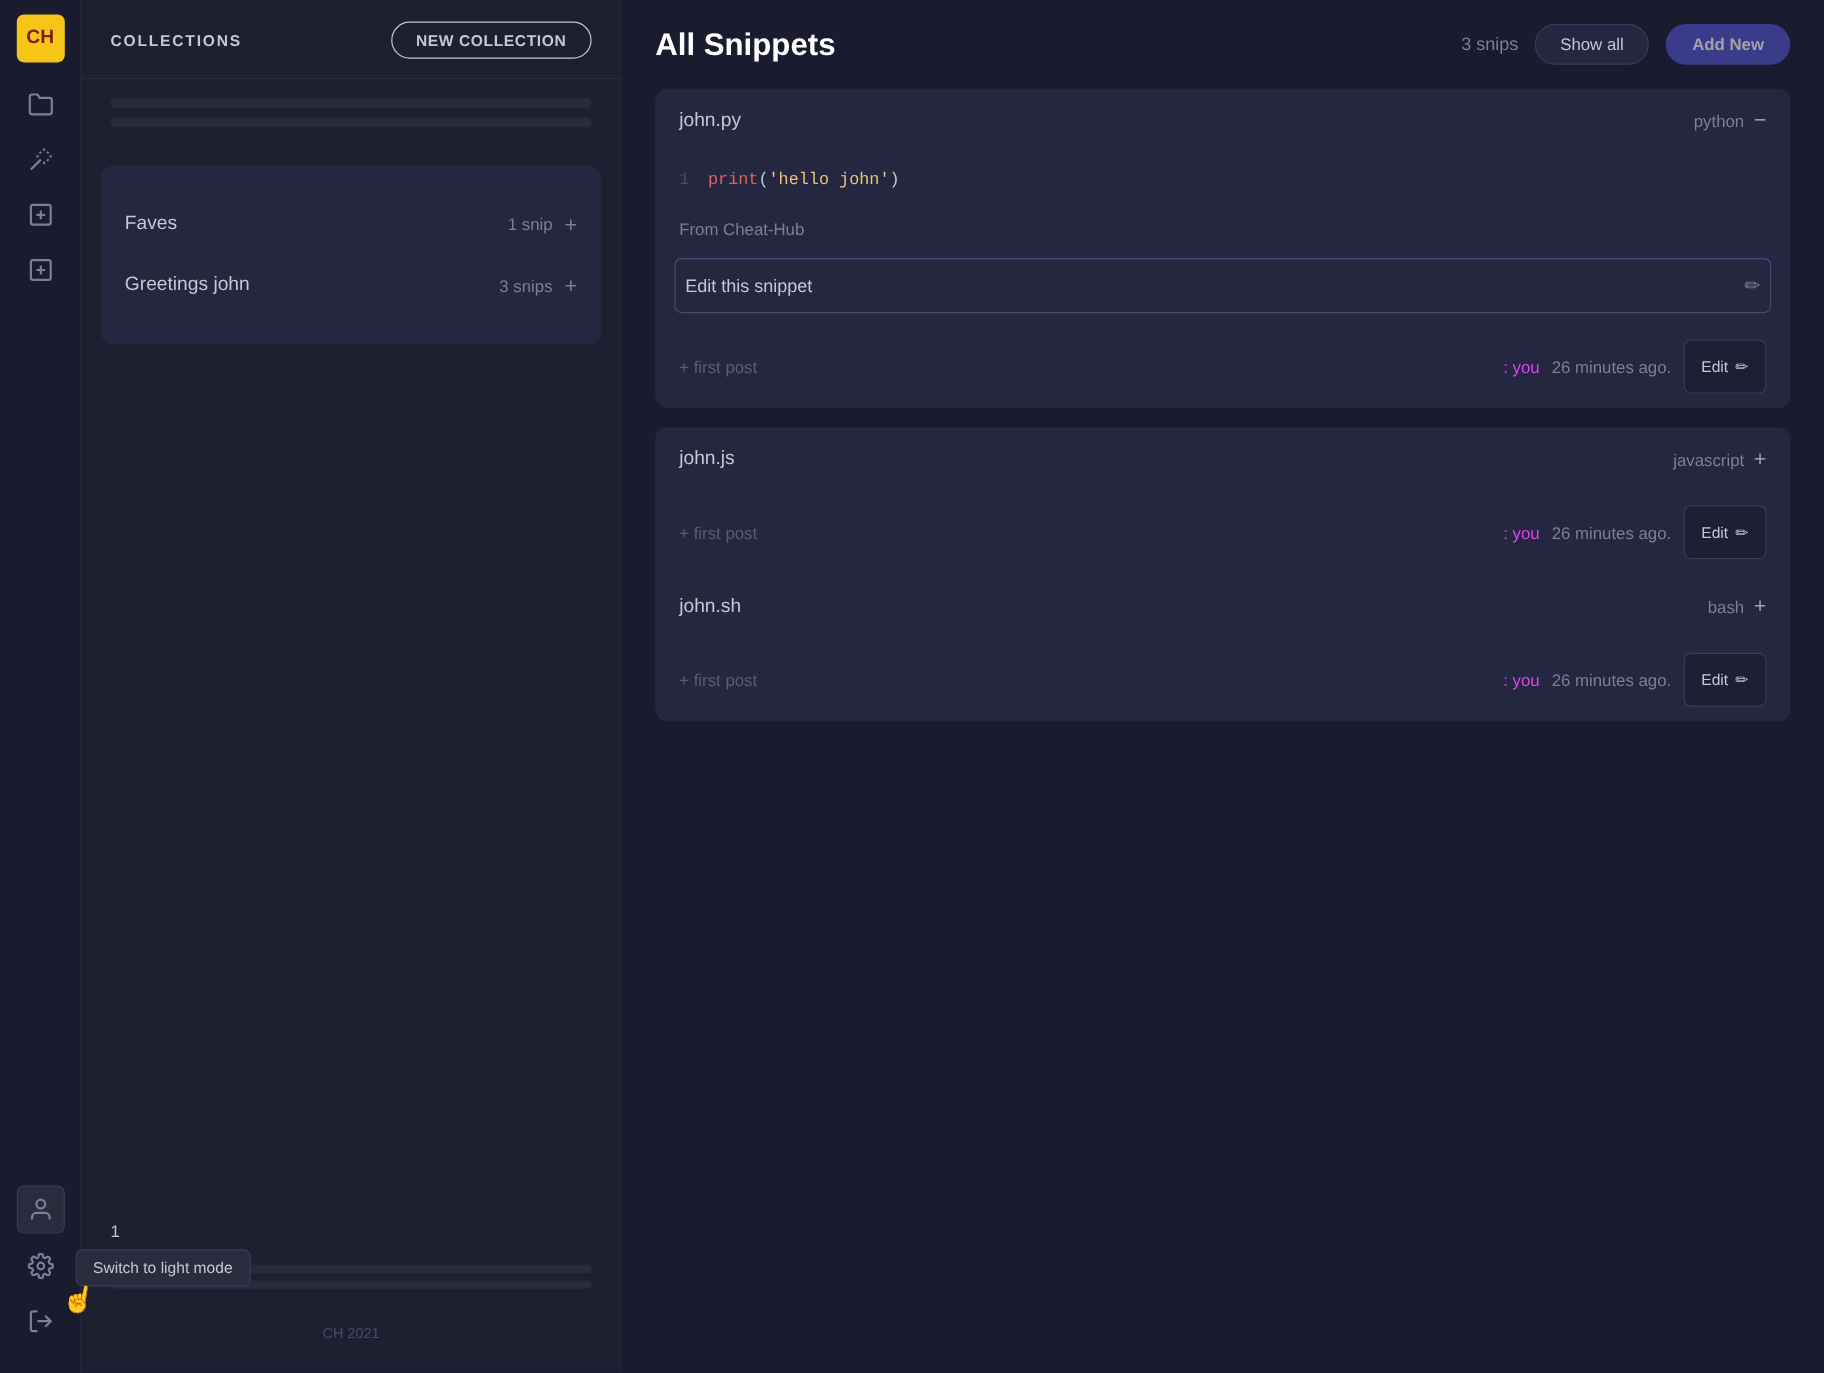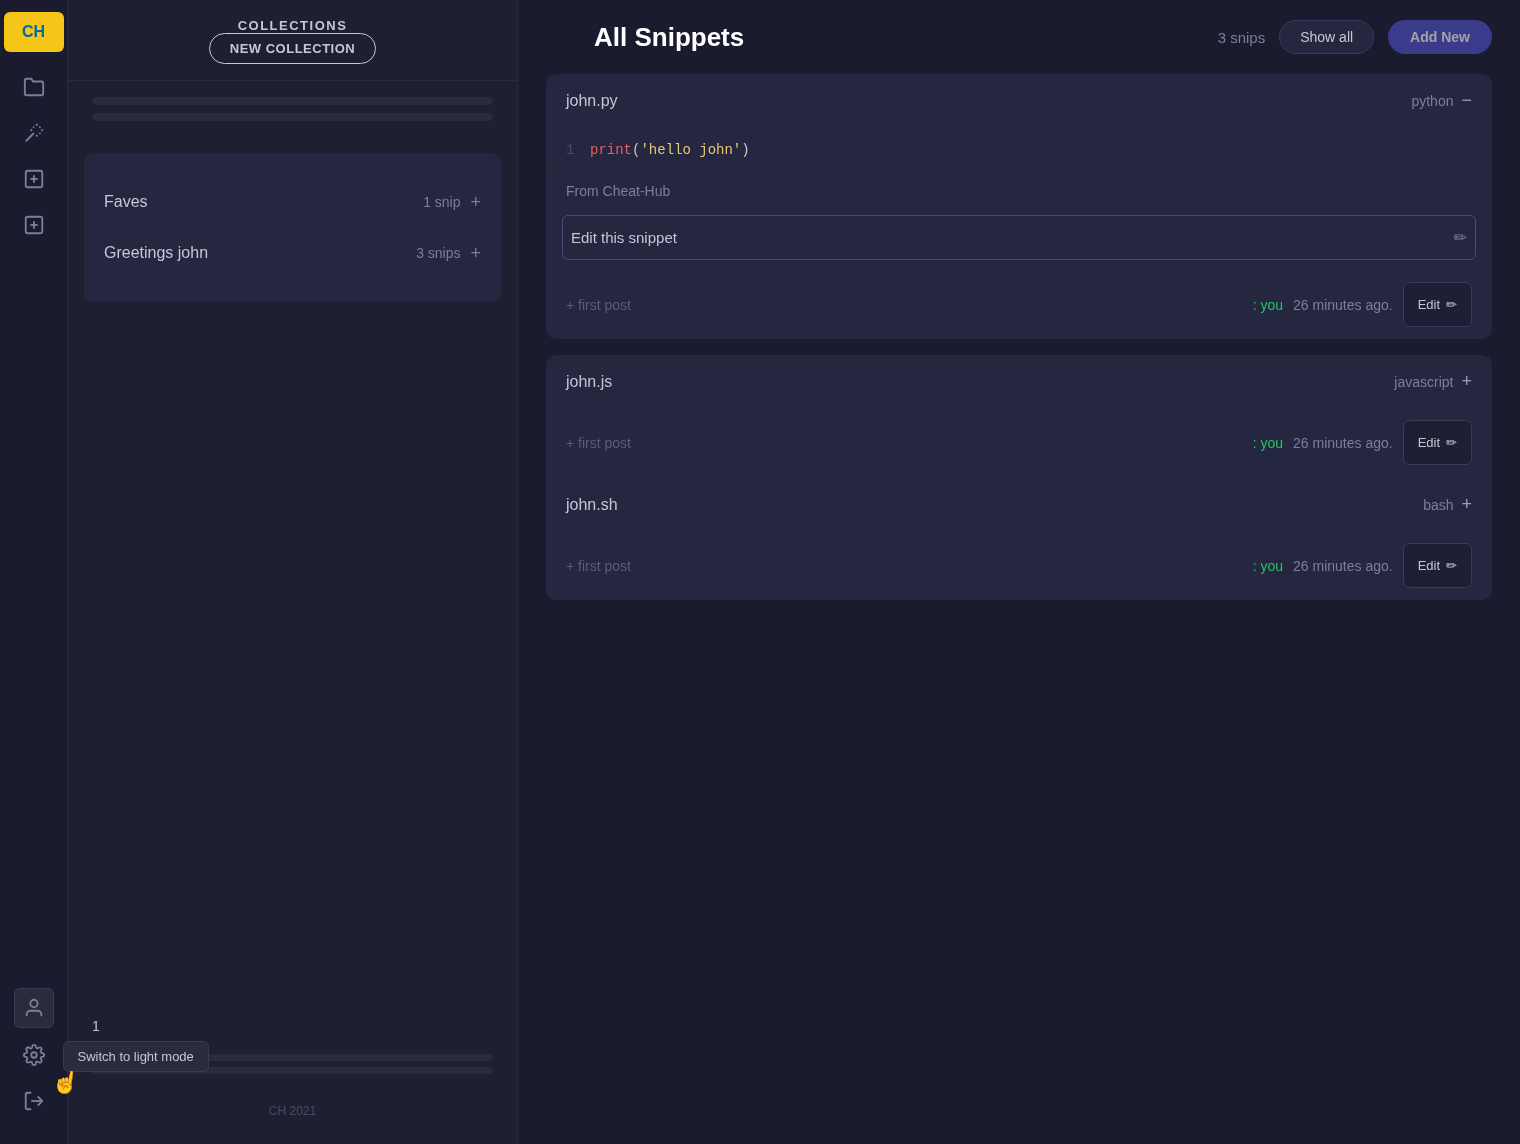--- a/index.html
+++ b/index.html
@@ -18,30 +18,30 @@
       width: 68px;
       background: #1a1b2e;
       display: flex;
       flex-direction: column;
       align-items: center;
       padding: 12px 0;
       border-right: 1px solid #2a2b3d;
       position: relative;
     }
     .logo-box {
-      width: 60px;
+      width: 40px;
       height: 40px;
       background: #f5c518;
       border-radius: 6px;
       display: flex;
       align-items: center;
       justify-content: center;
       font-weight: 800;
       font-size: 16px;
-      color: #0369a1;
+      color: #7f1d1d;
       margin-bottom: 16px;
       cursor: pointer;
     }
     .icon-sidebar-icons {
       display: flex;
       flex-direction: column;
       align-items: center;
       gap: 8px;
       flex: 1;
     }
@@ -120,21 +120,20 @@
       border-right: 1px solid #2a2b3d;
       display: flex;
       flex-direction: column;
     }
     .collections-header {
       display: flex;
       align-items: center;
       justify-content: space-between;
       padding: 18px 24px 16px;
       border-bottom: 1px solid #2a2b3d;
-      flex-direction: column;
     }
     .collections-title {
       font-size: 13px;
       font-weight: 600;
       letter-spacing: 1.5px;
       color: #c5c7d4;
       text-transform: uppercase;
     }
     .new-collection-btn {
       background: transparent;
@@ -239,21 +238,20 @@
     .snippets-header {
       display: flex;
       align-items: center;
       justify-content: space-between;
       margin-bottom: 20px;
     }
     .snippets-title {
       font-size: 26px;
       font-weight: 700;
       color: #ffffff;
-      margin-left: 48px;
     }
     .snippets-header-right {
       display: flex;
       align-items: center;
       gap: 14px;
     }
     .snips-count {
       font-size: 15px;
       color: #7b7e9e;
     }
@@ -363,21 +361,21 @@
       color: #5a5c7a;
       cursor: pointer;
     }
     .snippet-meta {
       display: flex;
       align-items: center;
       gap: 10px;
     }
     .meta-you {
       font-size: 14px;
-      color: #22c55e;
+      color: #d946ef;
     }
     .meta-time {
       font-size: 14px;
       color: #7b7e9e;
     }
     .edit-btn {
       background: #1e1f35;
       border: 1px solid #3a3b5a;
       border-radius: 6px;
       color: #c5c7d4;

